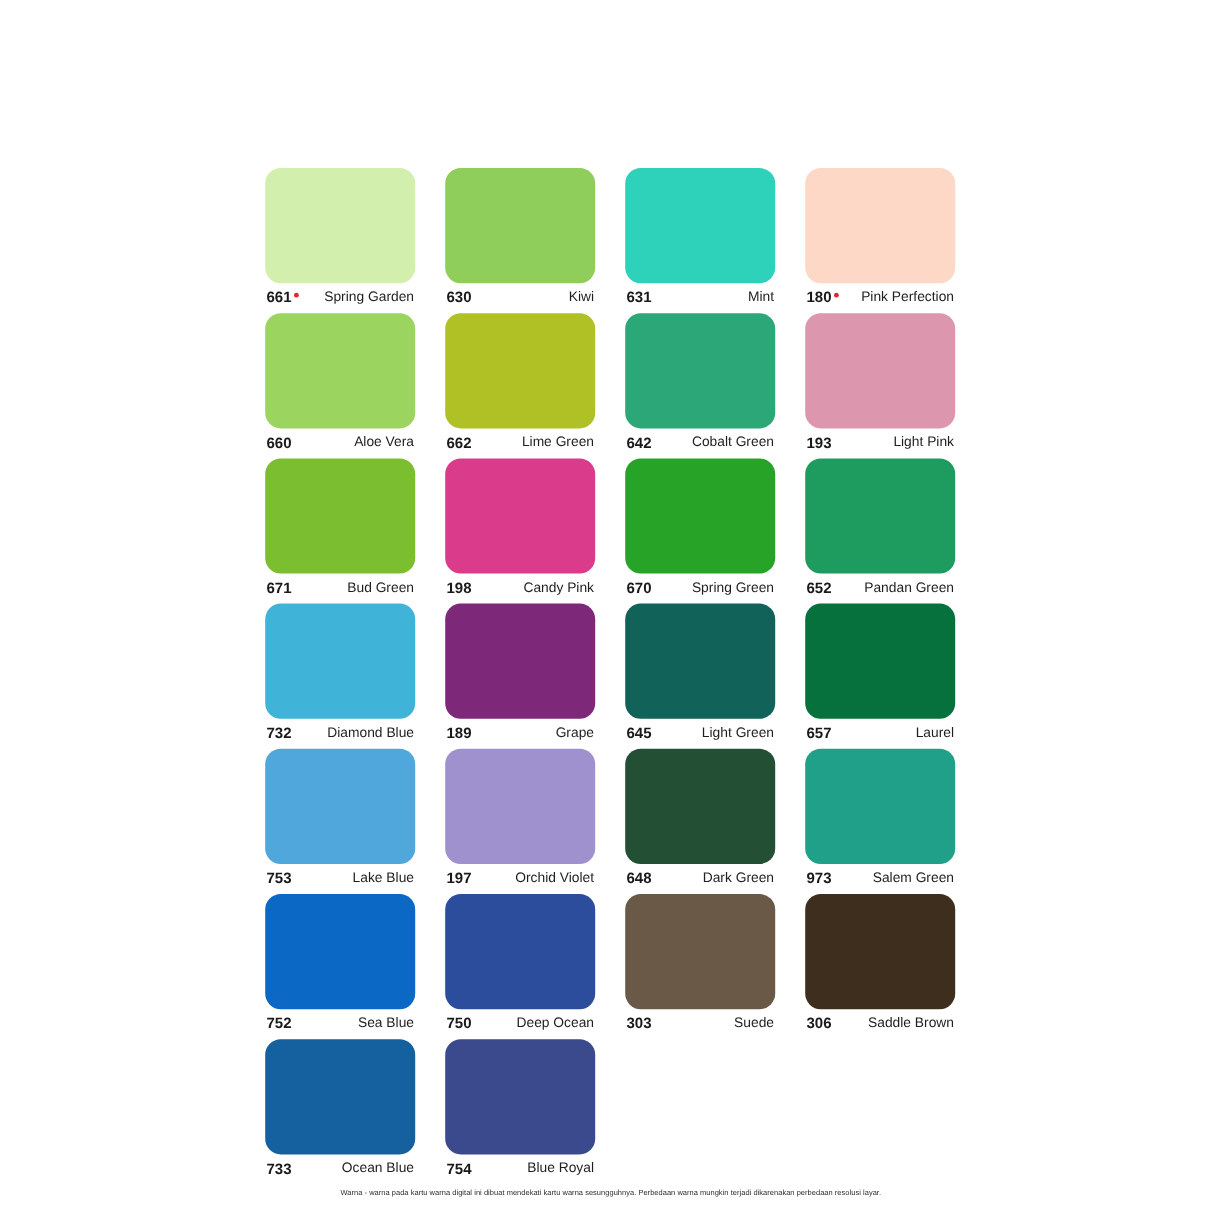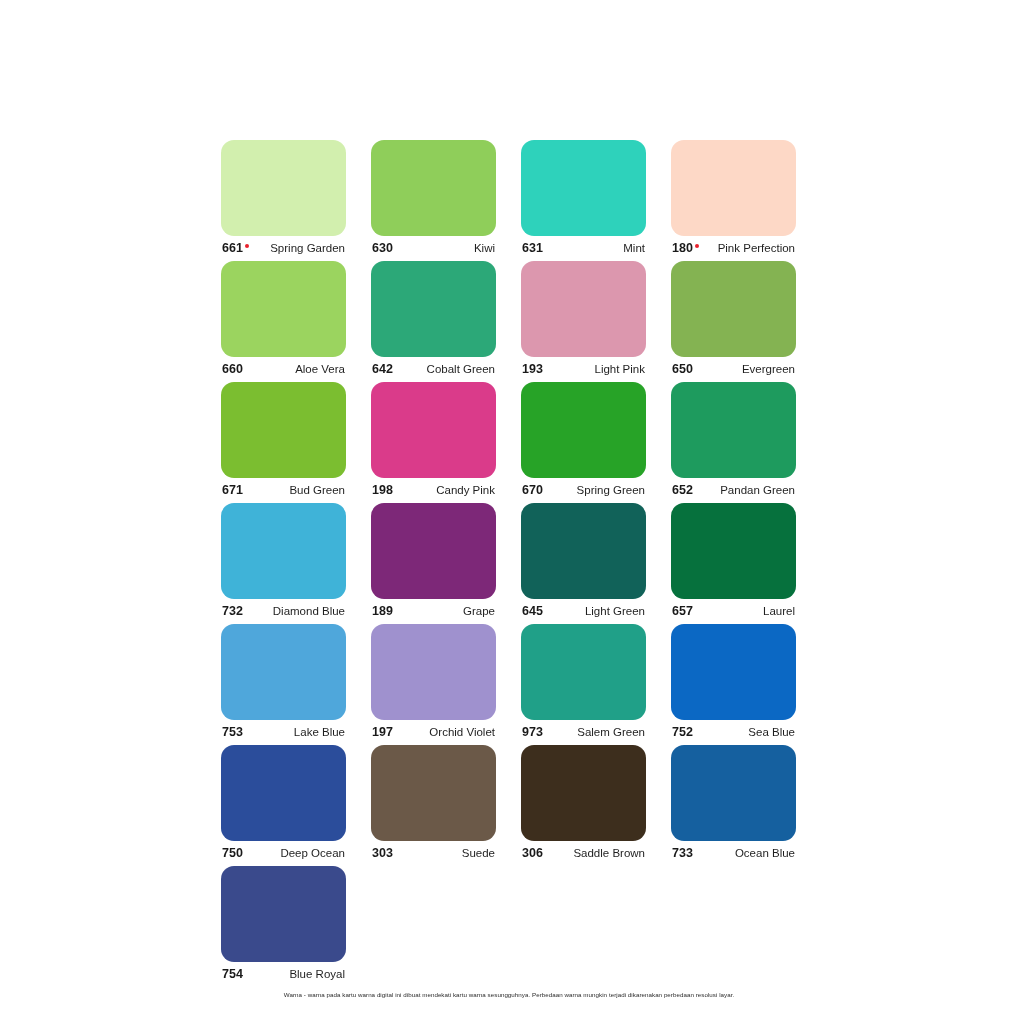--- a/index.html
+++ b/index.html
@@ -151,47 +151,47 @@
       <div class="swatch-cell">
         <div class="swatch-chip" style="background: rgb(155, 212, 95);"></div>
         <div class="swatch-caption">
           <div class="code-wrap">
             <span class="swatch-code">660</span>
           </div>
           <span class="swatch-name">Aloe Vera</span>
         </div>
       </div>
       <div class="swatch-cell">
+        <div class="swatch-chip" style="background: rgb(175, 193, 37);"></div>
+        <div class="swatch-caption">
+          <div class="code-wrap">
+            <span class="swatch-code">662</span>
+          </div>
+          <span class="swatch-name">Lime Green</span>
+        </div>
+      </div>
+      <div class="swatch-cell">
         <div class="swatch-chip" style="background: rgb(44, 168, 120);"></div>
         <div class="swatch-caption">
           <div class="code-wrap">
             <span class="swatch-code">642</span>
           </div>
           <span class="swatch-name">Cobalt Green</span>
         </div>
       </div>
       <div class="swatch-cell">
         <div class="swatch-chip" style="background: rgb(220, 151, 174);"></div>
         <div class="swatch-caption">
           <div class="code-wrap">
             <span class="swatch-code">193</span>
           </div>
           <span class="swatch-name">Light Pink</span>
         </div>
       </div>
       <div class="swatch-cell">
-        <div class="swatch-chip" style="background: rgb(132, 179, 82);"></div>
-        <div class="swatch-caption">
-          <div class="code-wrap">
-            <span class="swatch-code">650</span>
-          </div>
-          <span class="swatch-name">Evergreen</span>
-        </div>
-      </div>
-      <div class="swatch-cell">
         <div class="swatch-chip" style="background: rgb(123, 190, 48);"></div>
         <div class="swatch-caption">
           <div class="code-wrap">
             <span class="swatch-code">671</span>
           </div>
           <span class="swatch-name">Bud Green</span>
         </div>
       </div>
       <div class="swatch-cell">
         <div class="swatch-chip" style="background: rgb(218, 59, 138);"></div>
@@ -268,20 +268,29 @@
       <div class="swatch-cell">
         <div class="swatch-chip" style="background: rgb(159, 145, 206);"></div>
         <div class="swatch-caption">
           <div class="code-wrap">
             <span class="swatch-code">197</span>
           </div>
           <span class="swatch-name">Orchid Violet</span>
         </div>
       </div>
       <div class="swatch-cell">
+        <div class="swatch-chip" style="background: rgb(35, 79, 52);"></div>
+        <div class="swatch-caption">
+          <div class="code-wrap">
+            <span class="swatch-code">648</span>
+          </div>
+          <span class="swatch-name">Dark Green</span>
+        </div>
+      </div>
+      <div class="swatch-cell">
         <div class="swatch-chip" style="background: rgb(32, 160, 136);"></div>
         <div class="swatch-caption">
           <div class="code-wrap">
             <span class="swatch-code">973</span>
           </div>
           <span class="swatch-name">Salem Green</span>
         </div>
       </div>
       <div class="swatch-cell">
         <div class="swatch-chip" style="background: rgb(11, 104, 196);"></div>

